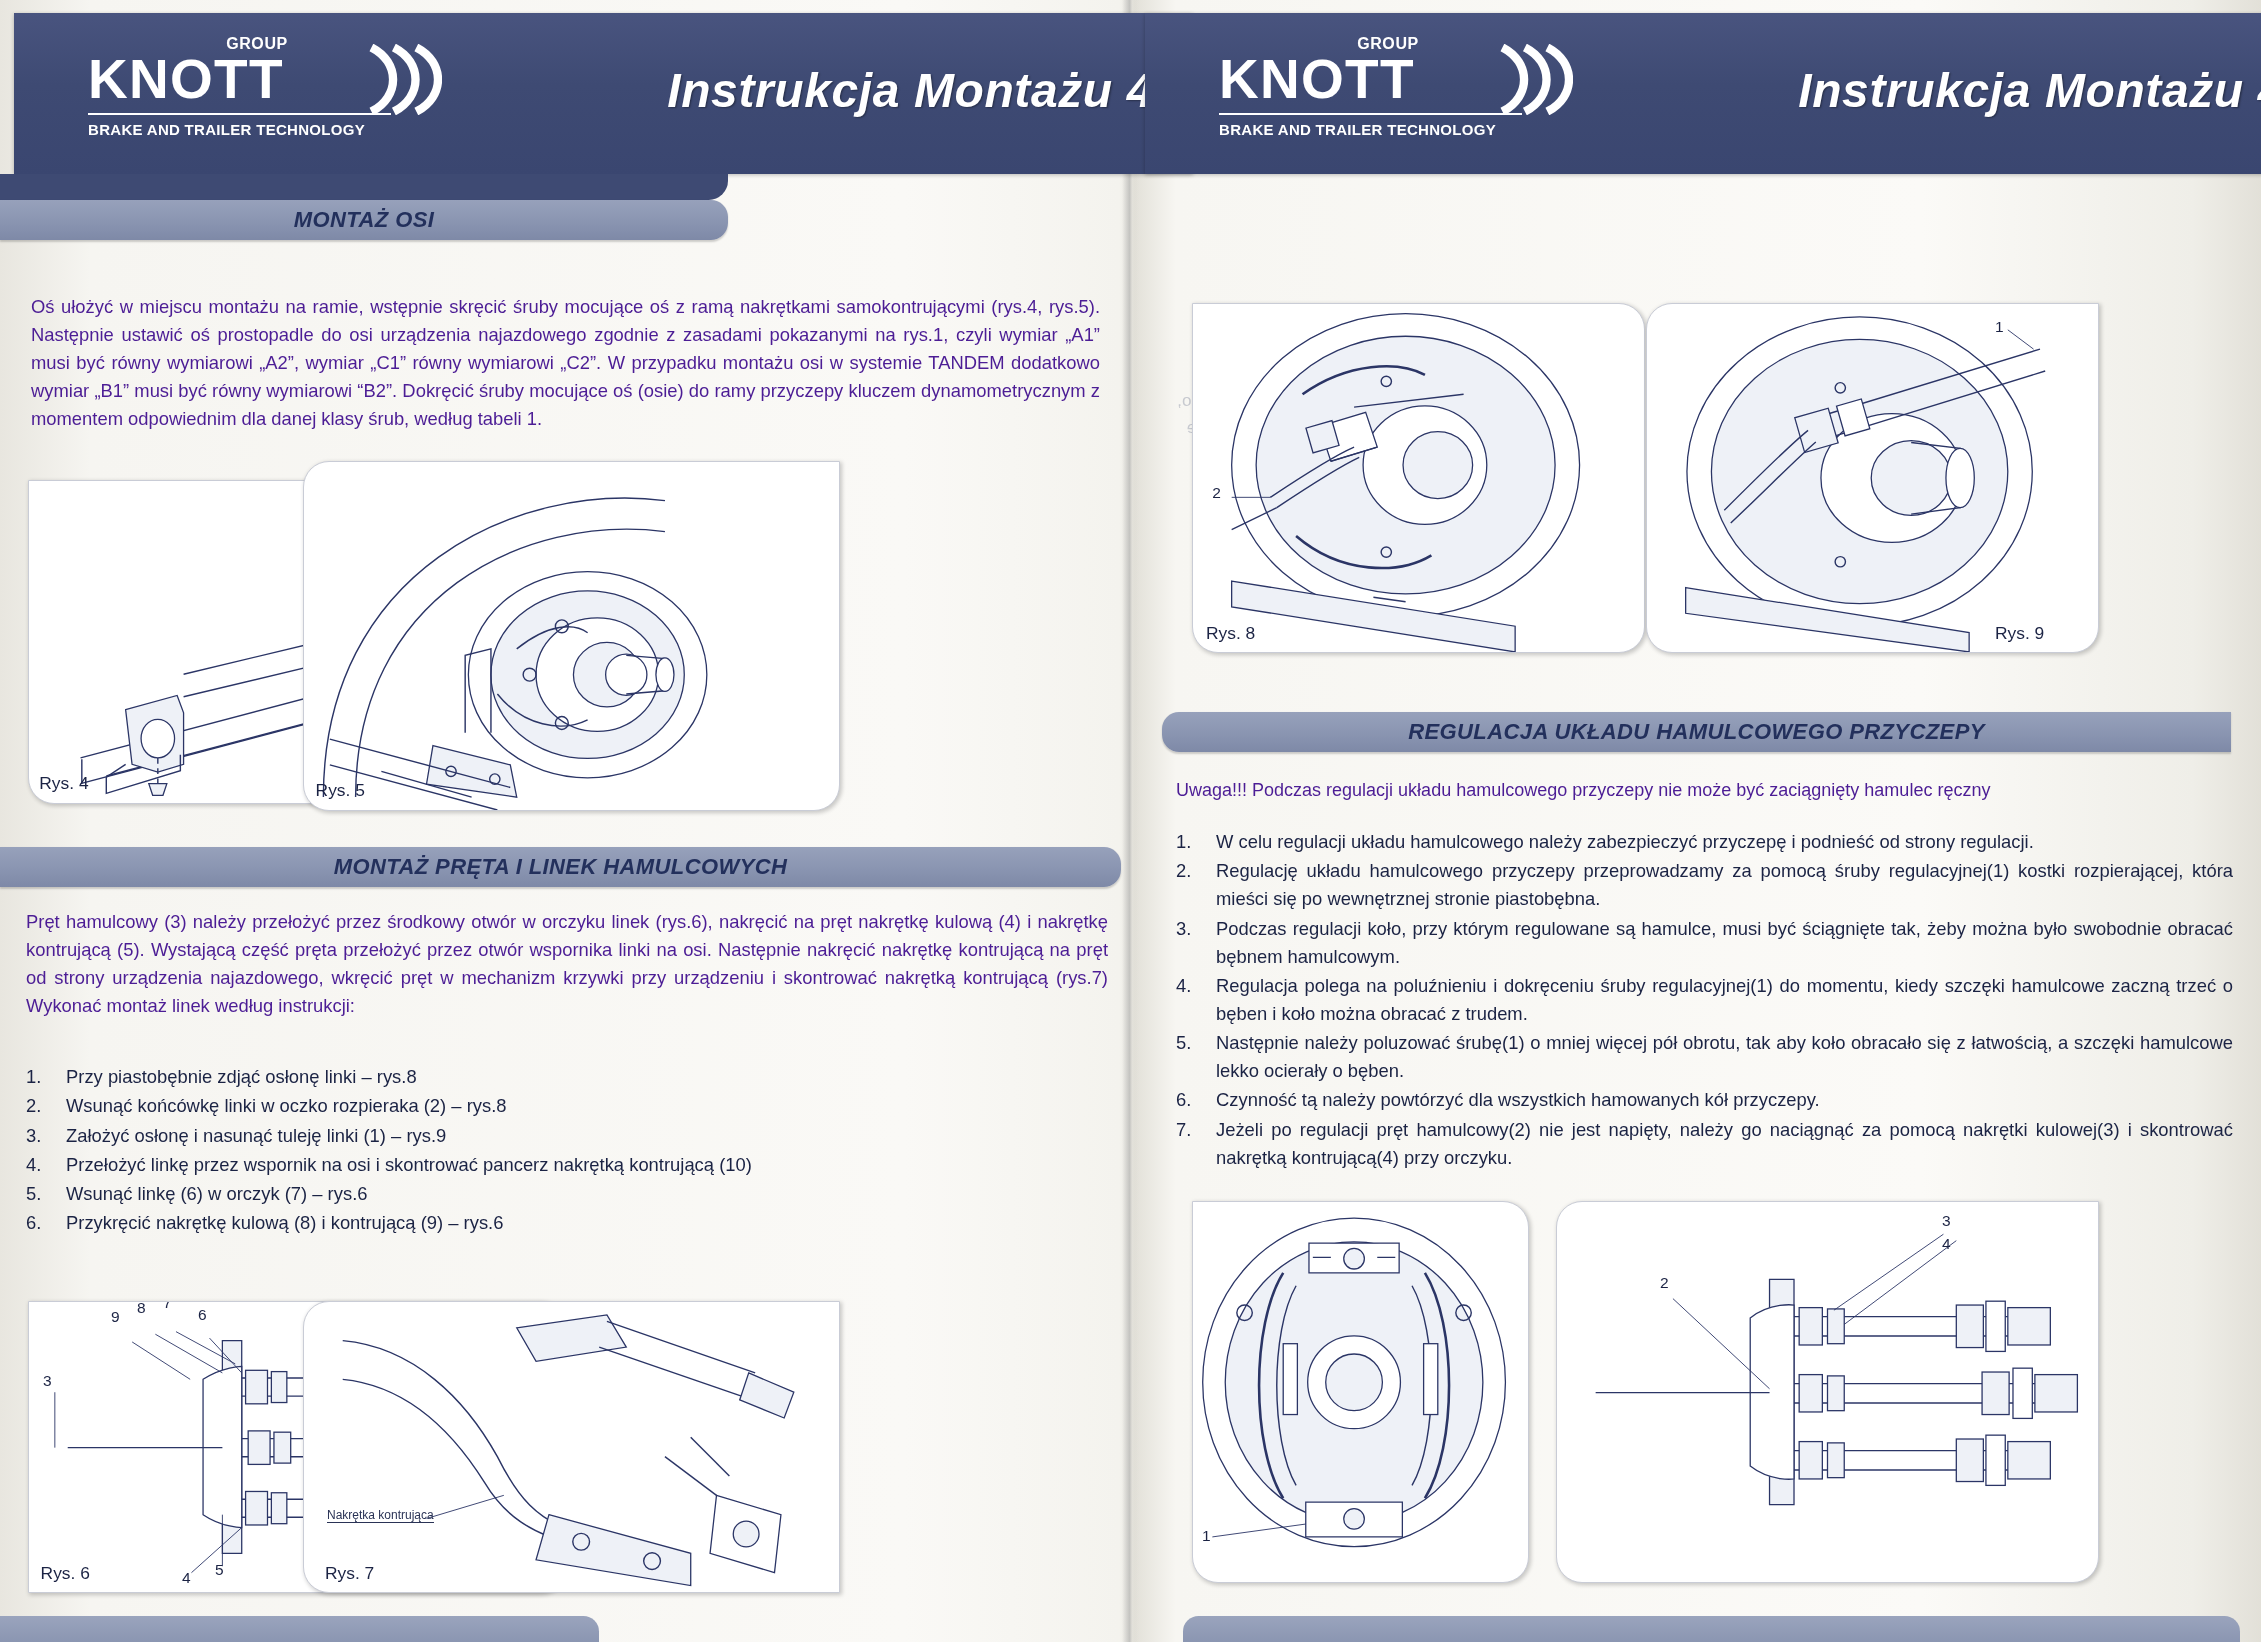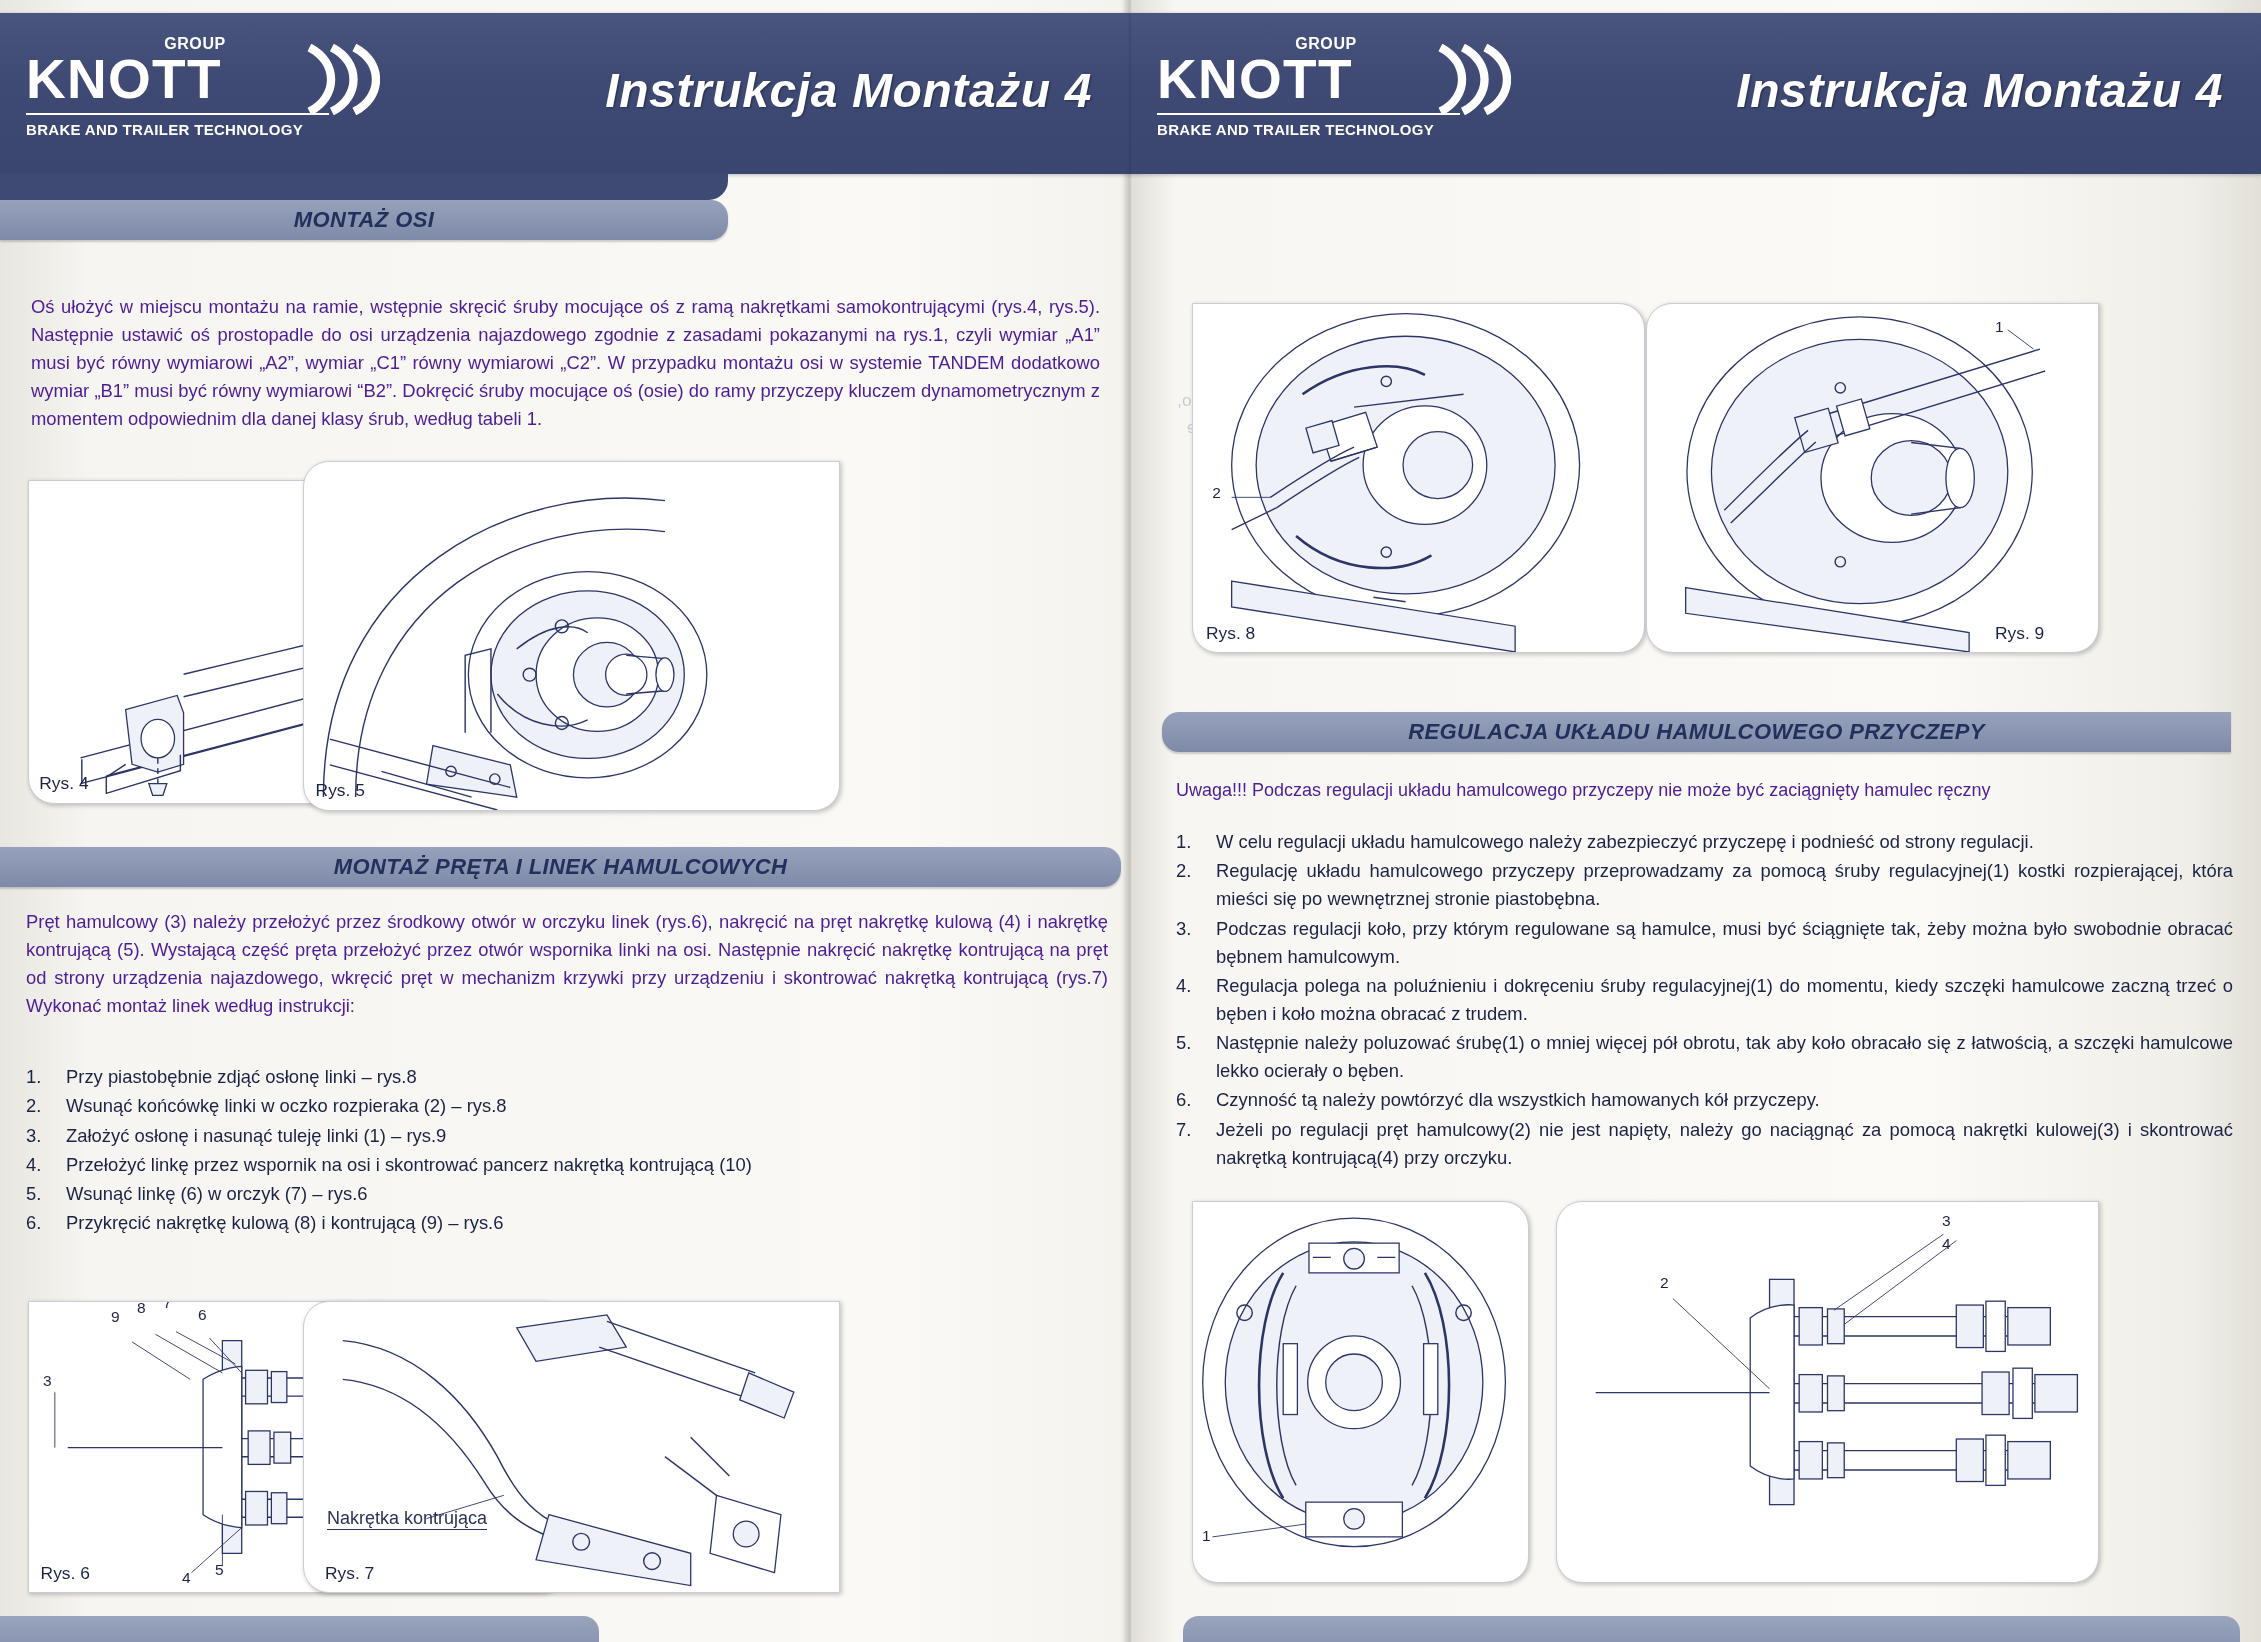--- a/index.html
+++ b/index.html
@@ -16,23 +16,24 @@
     background:
       linear-gradient(90deg,#e8e6df 0%,#f6f5f1 4%,#faf9f6 40%,#f4f3ee 49.5%,#e3e1d9 50.2%,#f7f6f2 52%,#fbfaf7 85%,#efeee8 97%,#e2e0d8 100%),
       linear-gradient(180deg,#efeee8 0%,#fbfaf7 6%,#fbfaf7 92%,#eeece5 100%);
   }
   .page{position:absolute;top:0;}
   .left{left:0;width:1131px;height:1643px;}
   .right{left:1131px;width:1131px;height:1643px;}
 
   
   .hdr{
-    position:absolute;left:0;width:100%;height:161px;
+    position:absolute;left:14px;width:100%;height:161px;
     background:linear-gradient(180deg,#49547f 0%,#3e4a73 45%,#3a4670 100%);
     box-shadow:0 1.3px 3.9px rgba(0,0,0,.25);
+    padding-left:48px;
   }
   .hdr-inner{position:relative;height:100%;}
   .logo{position:absolute;left:26px;top:39px;color:#fff;}
   .logo .word{
     font-size:55px;font-weight:bold;letter-spacing:1.3px;line-height:55px;
     font-family:"Liberation Sans", sans-serif;
   }
   .logo .group{
     position:absolute;right:-3.9px;top:-17px;font-size:16px;font-weight:bold;letter-spacing:0.6px;
   }
@@ -88,21 +89,21 @@
   .fig.round-br{border-bottom-right-radius:26px;}
   .fig.round-tl{border-top-left-radius:26px;}
   .fig.round-tr{border-top-right-radius:26px;}
   .figlbl{
     position:absolute;color:#1b2344;font-size:17.4px;font-family:"Liberation Sans",sans-serif;
   }
   .callout{
     position:absolute;color:#1b2344;font-size:15.5px;
   }
   .tinylbl{
-    position:absolute;color:#2a3356;font-size:18px;
+    position:absolute;color:#2a3356;font-size:12px;
   }
   svg{display:block;}
   .ln{fill:none;stroke:#2b3566;stroke-width:2.2;}
   .lnthin{fill:none;stroke:#2b3566;stroke-width:1.4;}
   .fillpale{fill:#eef1f7;stroke:#2b3566;stroke-width:2;}
   .fillwhite{fill:#ffffff;stroke:#2b3566;stroke-width:2;}
 
   
   .footstrip{
     position:absolute;bottom:0;height:27px;

